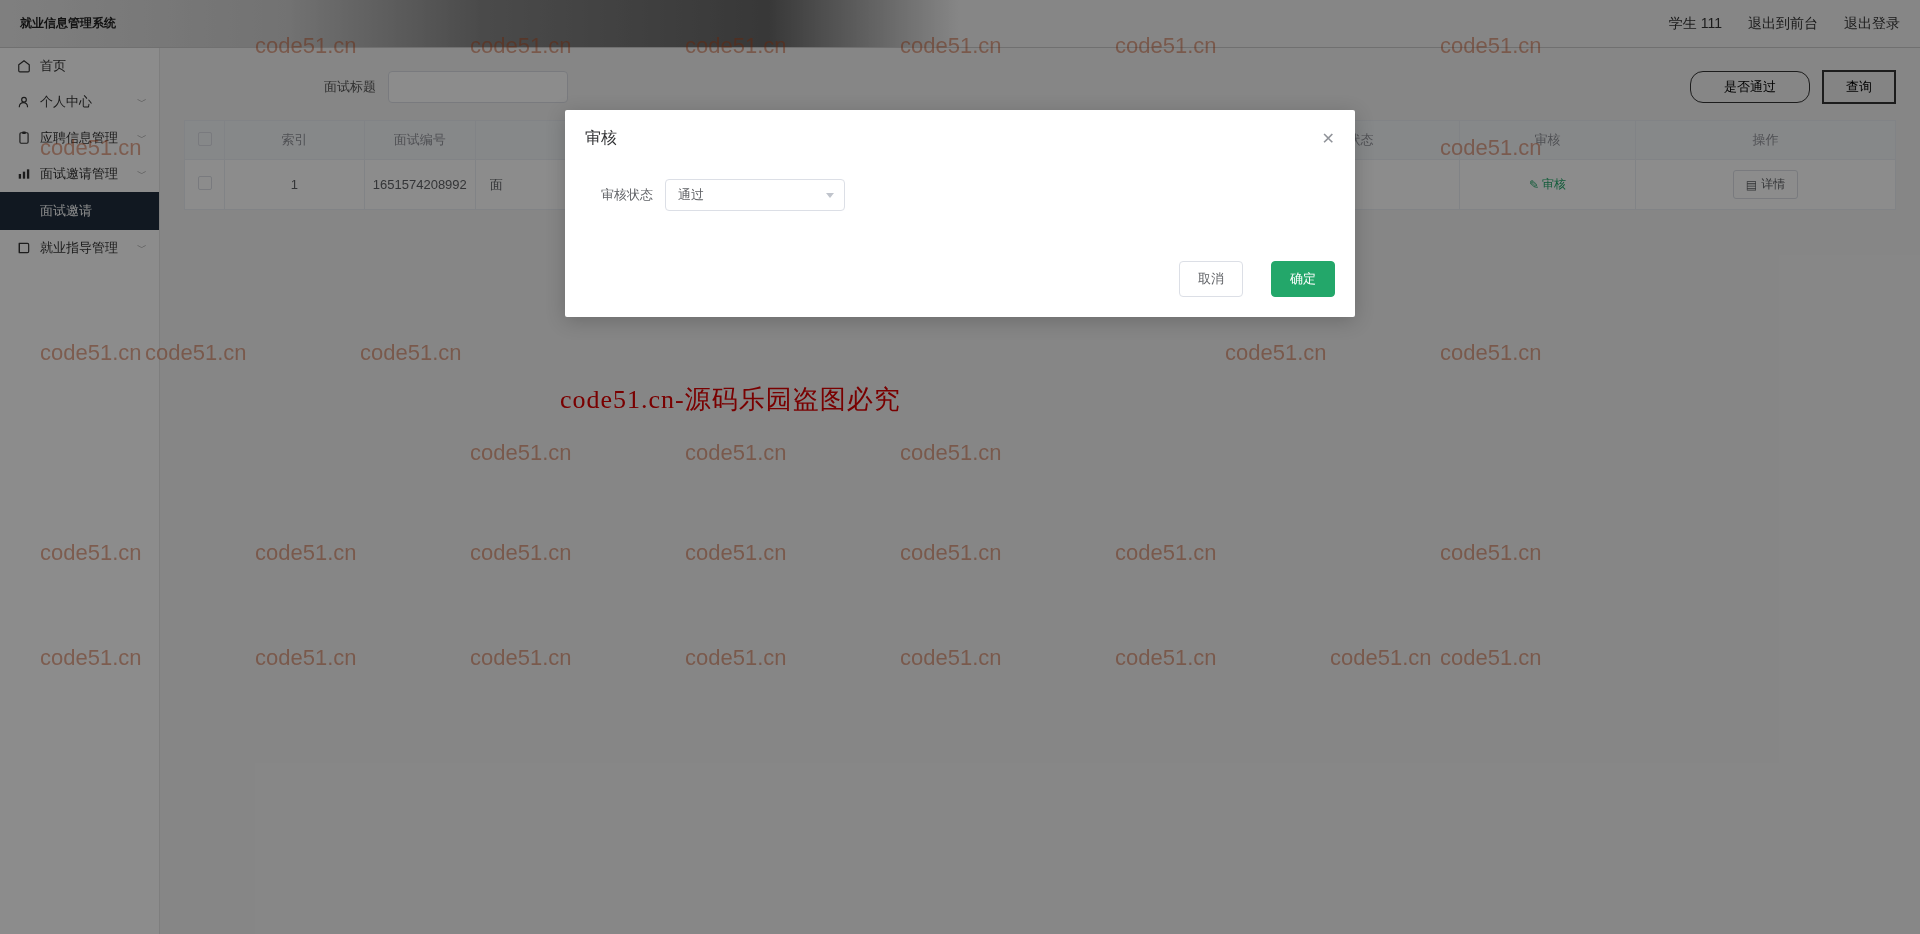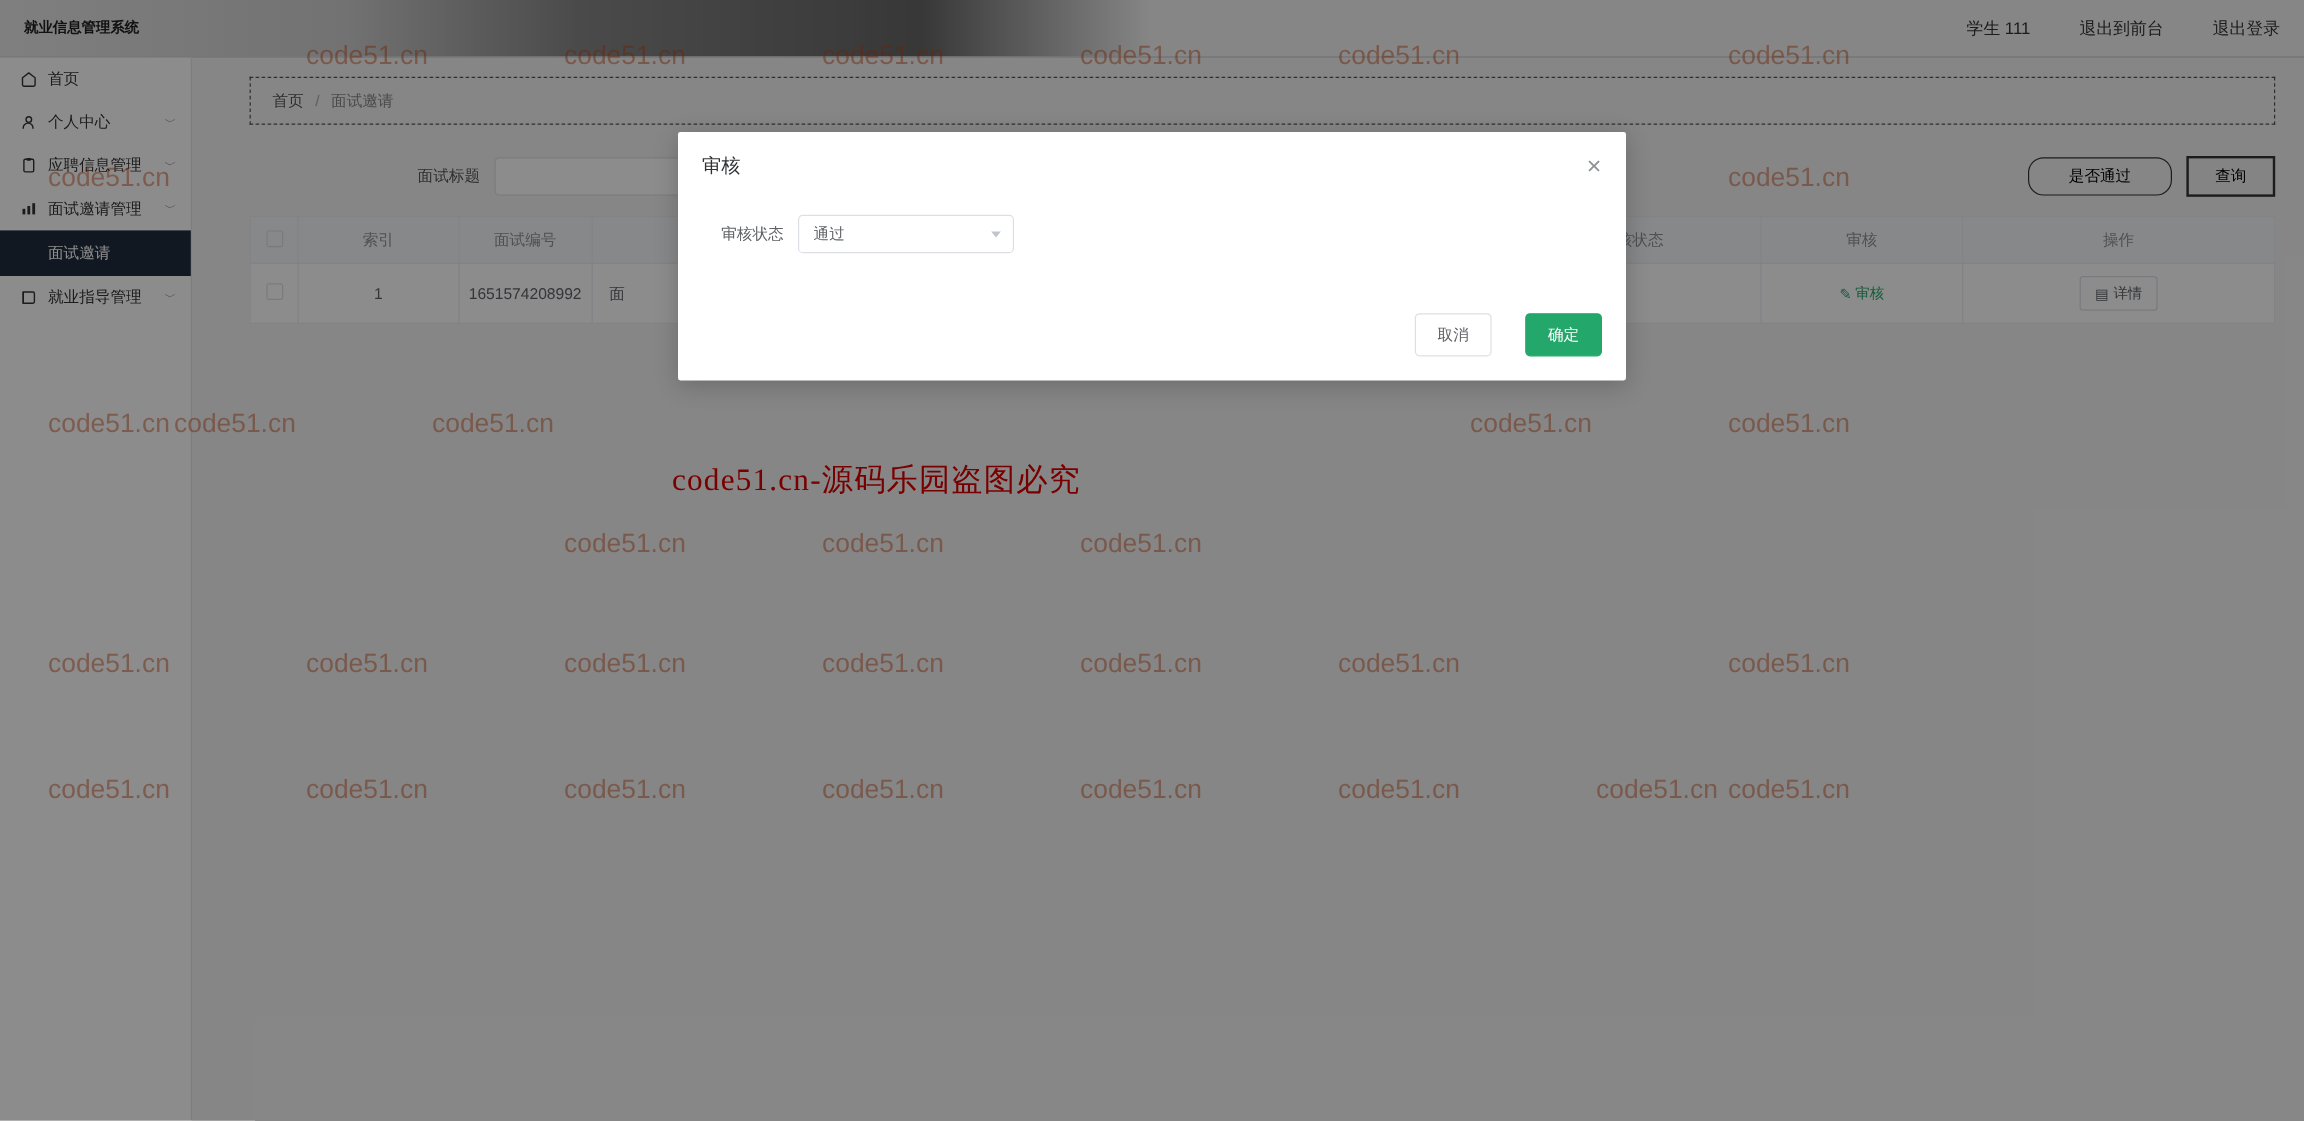--- a/index.html
+++ b/index.html
@@ -1,22 +1,22 @@
 <!DOCTYPE html>
 <html><head>
 <meta charset="utf-8">
 <style>
 * { margin: 0; padding: 0; box-sizing: border-box; }
 body { font-family: "Microsoft YaHei", "Helvetica Neue", Arial, sans-serif; font-size: 14px; color: #333; background: #f5f5f5; overflow: hidden; }
 .app { width: 1920px; height: 934px; position: relative; display: flex; flex-direction: column; }
 .header { height: 48px; background: linear-gradient(to right, #e8e8e8 0%, #d0d0d0 15%, #888 25%, #666 40%, #f5f5f5 50%, #f5f5f5 100%); border-bottom: 1px solid #ccc; display: flex; align-items: center; padding: 0 20px; justify-content: space-between; }
 .header-title { font-size: 12px; font-weight: bold; color: #222; }
-.header-right { display: flex; gap: 41px; font-size: 14px; color: #333; }
+.header-right { display: flex; gap: 26px; font-size: 14px; color: #333; }
 .header-link { cursor: pointer; }
-.body { flex: 1; display: flex; gap: 24px; }
+.body { flex: 1; display: flex; }
 .sidebar { width: 160px; background: #fff; border-right: 1px solid #e6e6e6; }
 .side-item { display: flex; align-items: center; padding: 0 16px; height: 36px; cursor: pointer; color: #333; font-size: 13px; position: relative; }
 .side-item .icon { width: 16px; margin-right: 8px; display: inline-flex; align-items: center; justify-content: center; }
 .side-item .chev { position: absolute; right: 12px; font-size: 10px; color: #999; }
 .side-sub { background: #1f2d3d; color: #fff; padding-left: 40px; height: 38px; display: flex; align-items: center; font-size: 13px; }
 .main { flex: 1; padding: 16px 24px; position: relative; }
 .breadcrumb-box { border: 1px dashed #555; padding: 10px 18px; margin-bottom: 20px; font-size: 13px; color: #555; }
 .breadcrumb-box .sep { margin: 0 6px; color: #aaa; }
 .breadcrumb-box .current { color: #888; }
 .filter-row { display: flex; align-items: center; gap: 12px; padding: 6px 0 16px; }
@@ -114,25 +114,20 @@
               <path d="M4 4h14a2 2 0 012 2v12a2 2 0 01-2 2H4z"></path>
               <path d="M4 4v16"></path>
             </svg>
           </span>
         <span>就业指导管理</span>
         <span class="chev">﹀</span>
       </div>
     </div>
 
     <div class="main">
-      <div class="breadcrumb-box">
-        <span>首页</span>
-        <span class="sep">/</span>
-        <span class="current">面试邀请</span>
-      </div>
 
       <div class="filter-row">
         <span class="filter-label">面试标题</span>
         <input class="filter-input" value="" style="">
         <div class="filter-spacer"></div>
         <button class="btn-outline" style="min-width:120px;border-radius:13px;">是否通过</button>
         <button class="btn-query">查询</button>
       </div>
 
       <table class="table">

